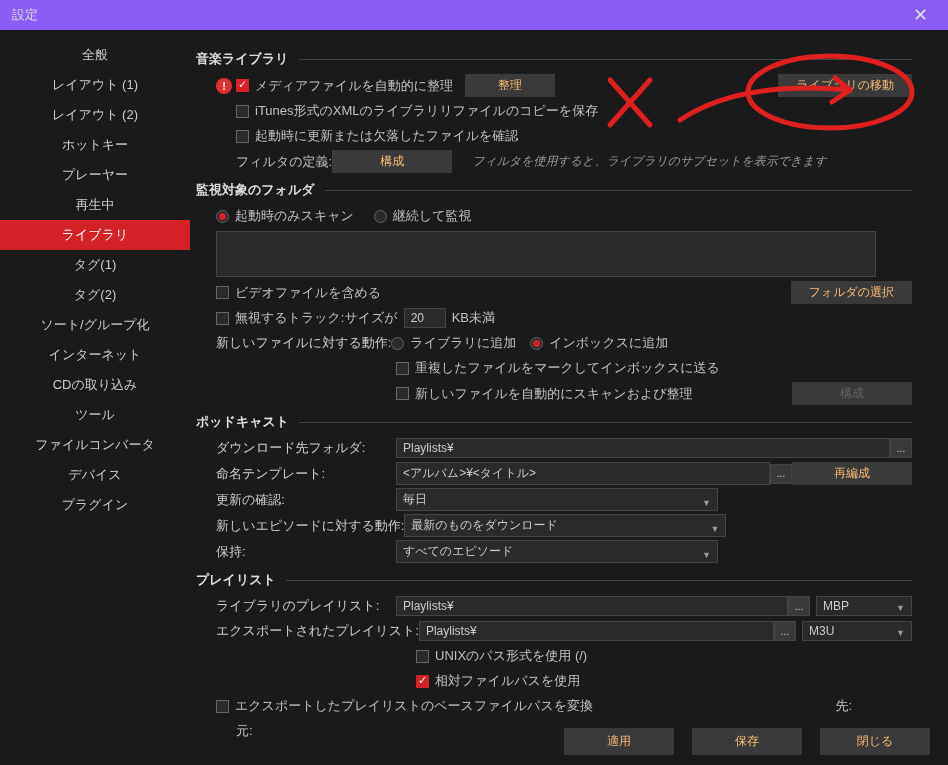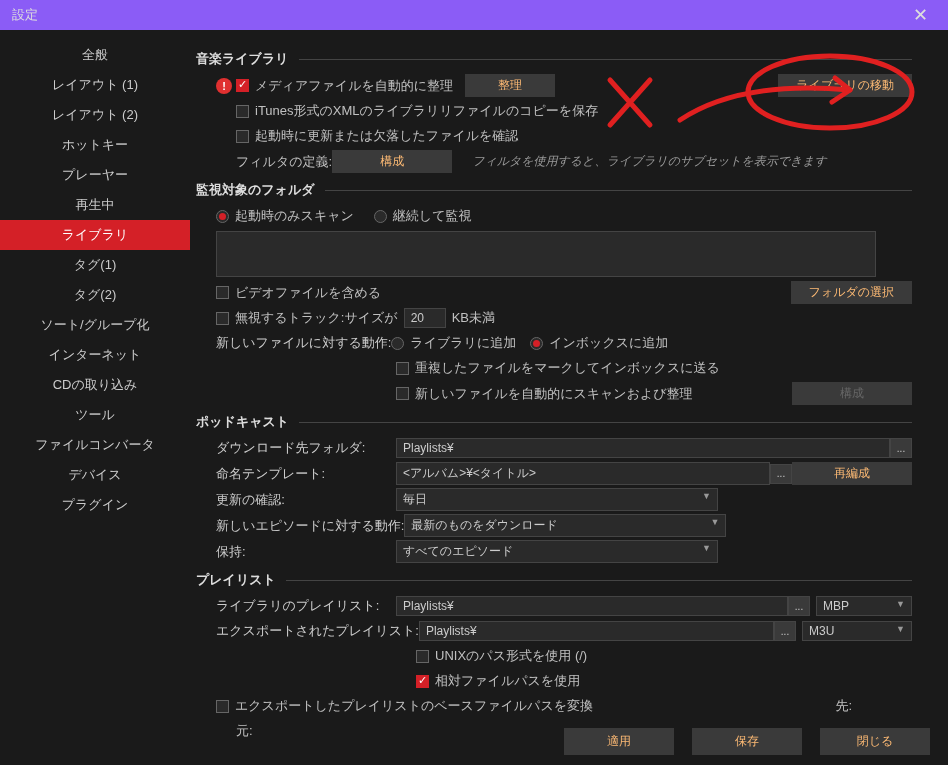--- a/index.html
+++ b/index.html
@@ -87,21 +87,21 @@
 .btn-wide { min-width: 120px; }
 .btn-disabled { color: #666; }
 .text-input, .num-input {
   background: #2a2a2a; border: 1px solid #444; color: #ccc;
   padding: 2px 6px; font-size: 12px;
 }
 .num-input { width: 42px; }
 .select {
   background: #2a2a2a; border: 1px solid #444; color: #ccc;
   padding: 2px 6px; font-size: 12px; display: flex;
-  justify-content: space-between; align-items: flex-start; cursor: pointer;
+  justify-content: space-between; align-items: flex-end; cursor: pointer;
 }
 .select .caret { font-size: 9px; color: #999; }
 .path-input {
   background: #2a2a2a; border: 1px solid #444; color: #ccc;
   padding: 2px 6px; font-size: 12px; flex: 1; display: flex; align-items: center;
 }
 .browse-btn {
   background: #3a3a3a; border: 1px solid #444; color: #ccc;
   width: 22px; height: 20px; display: flex; align-items: center;
   justify-content: center; cursor: pointer; font-size: 10px;

